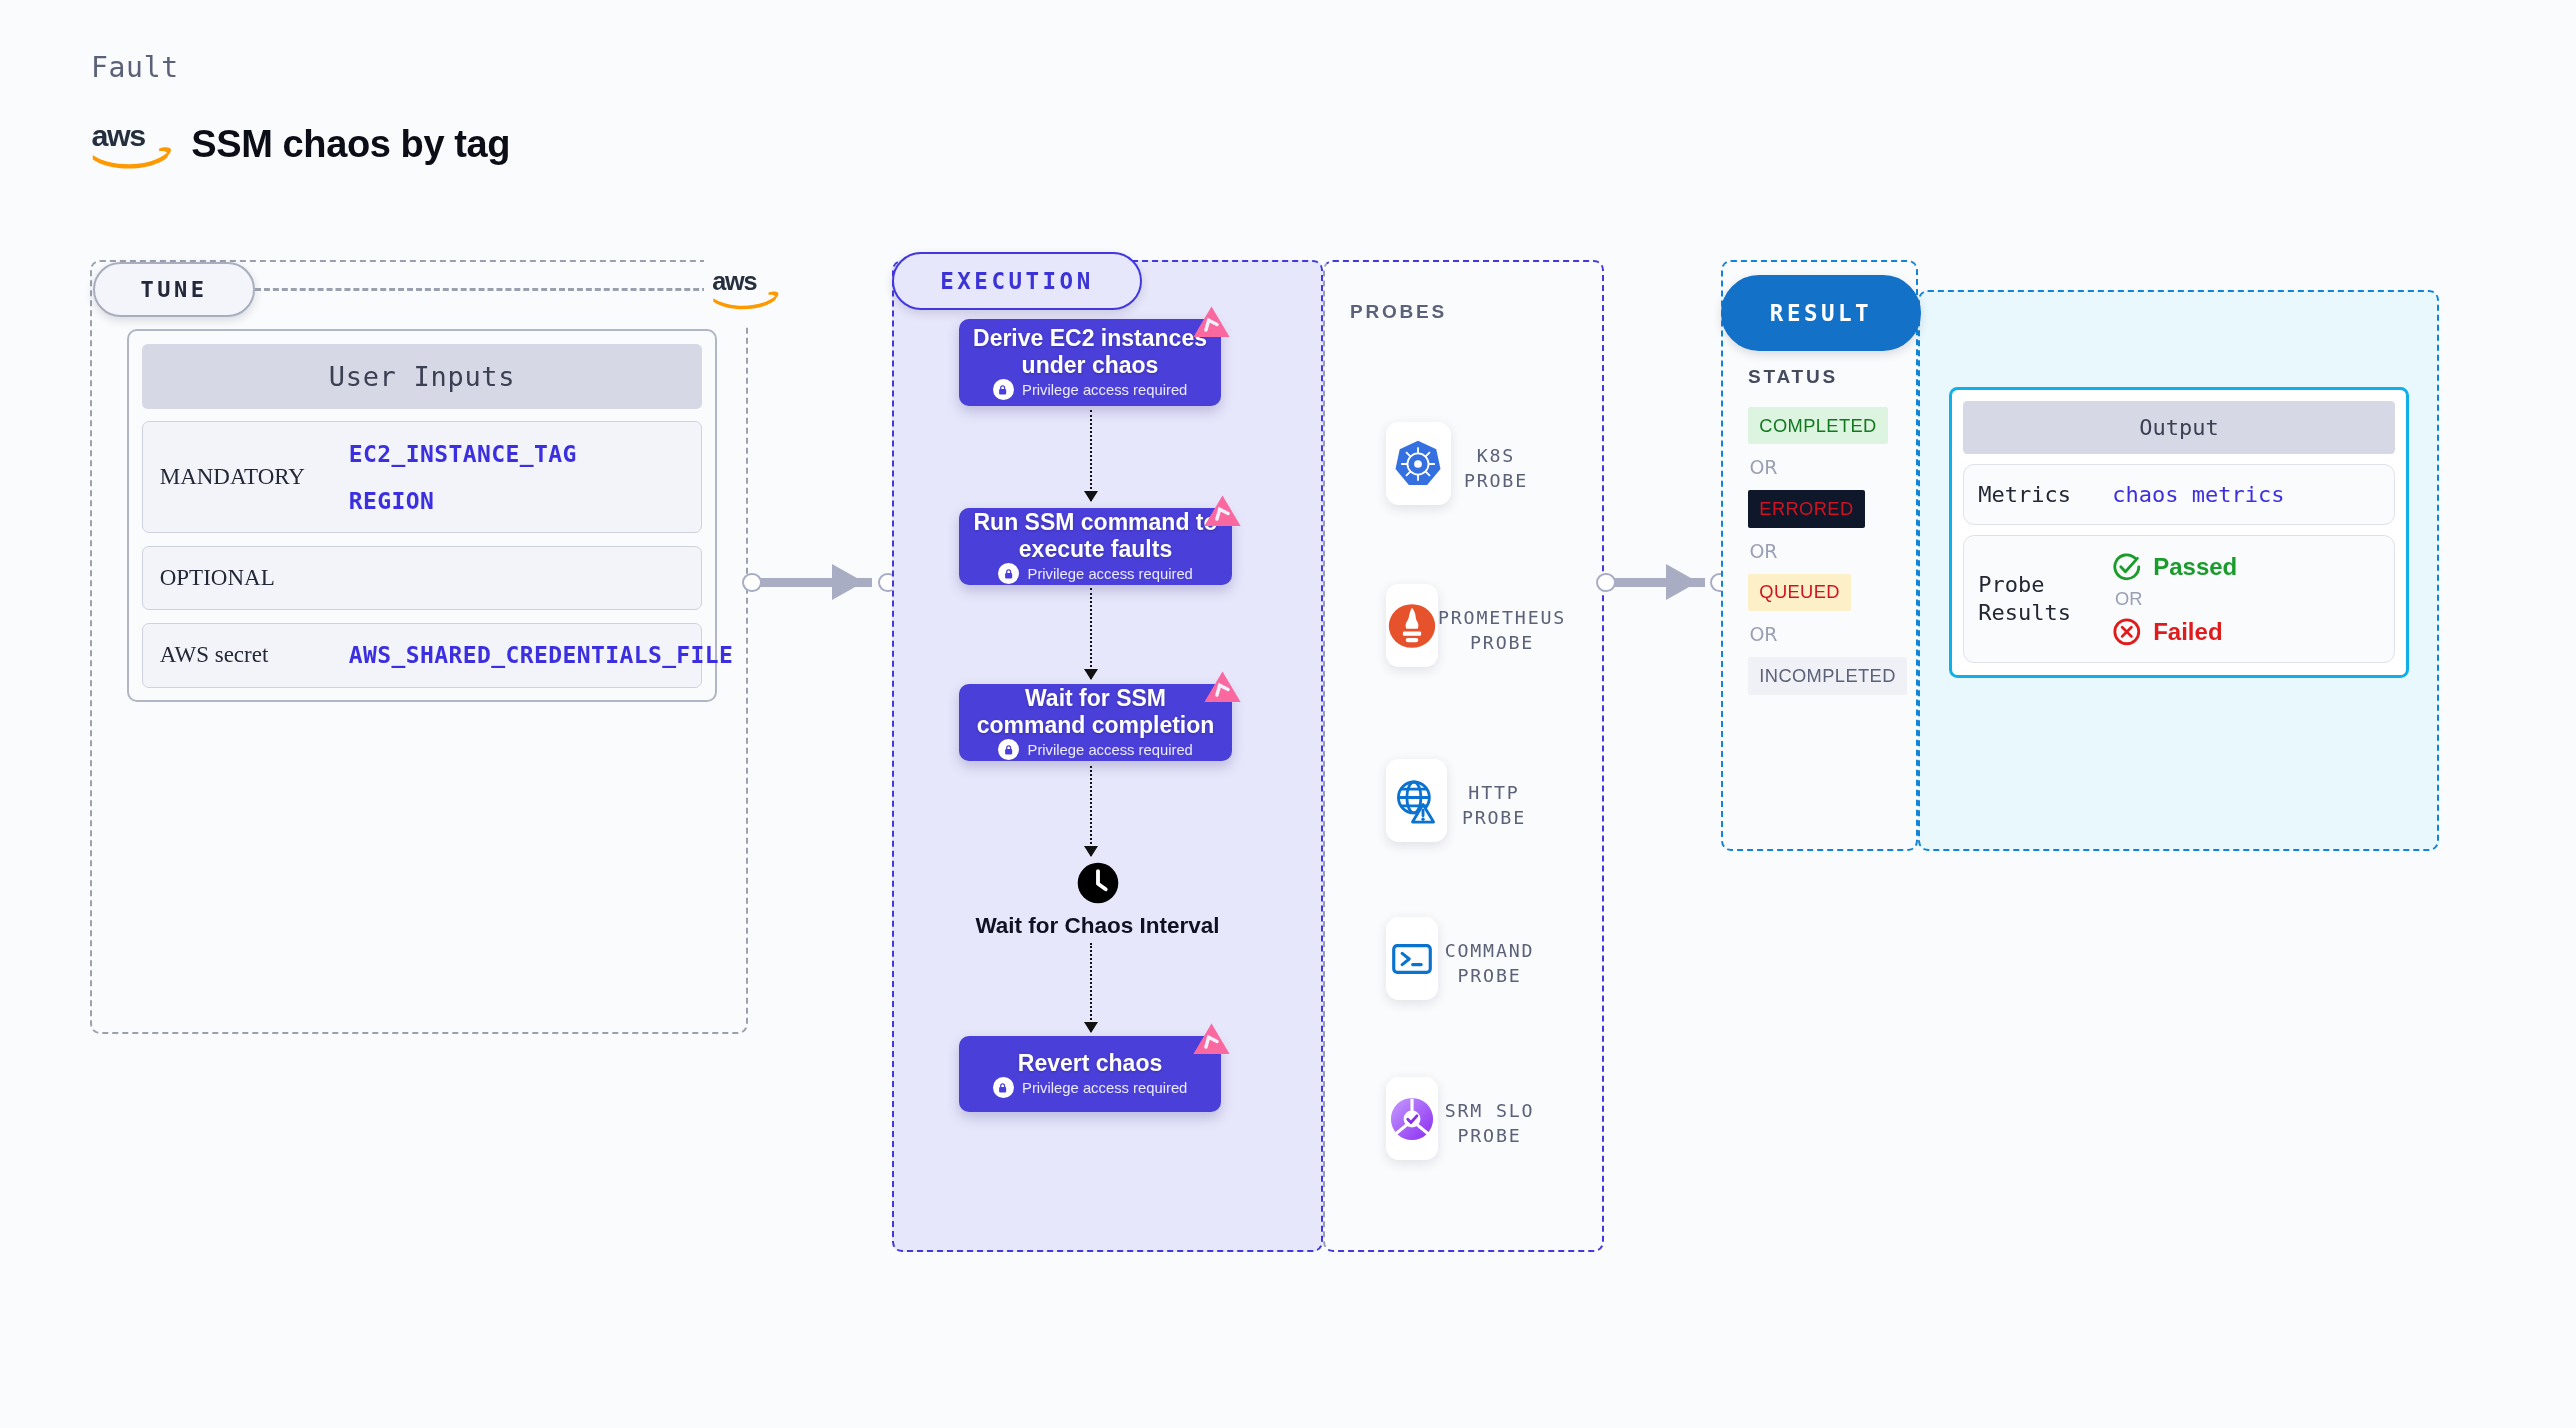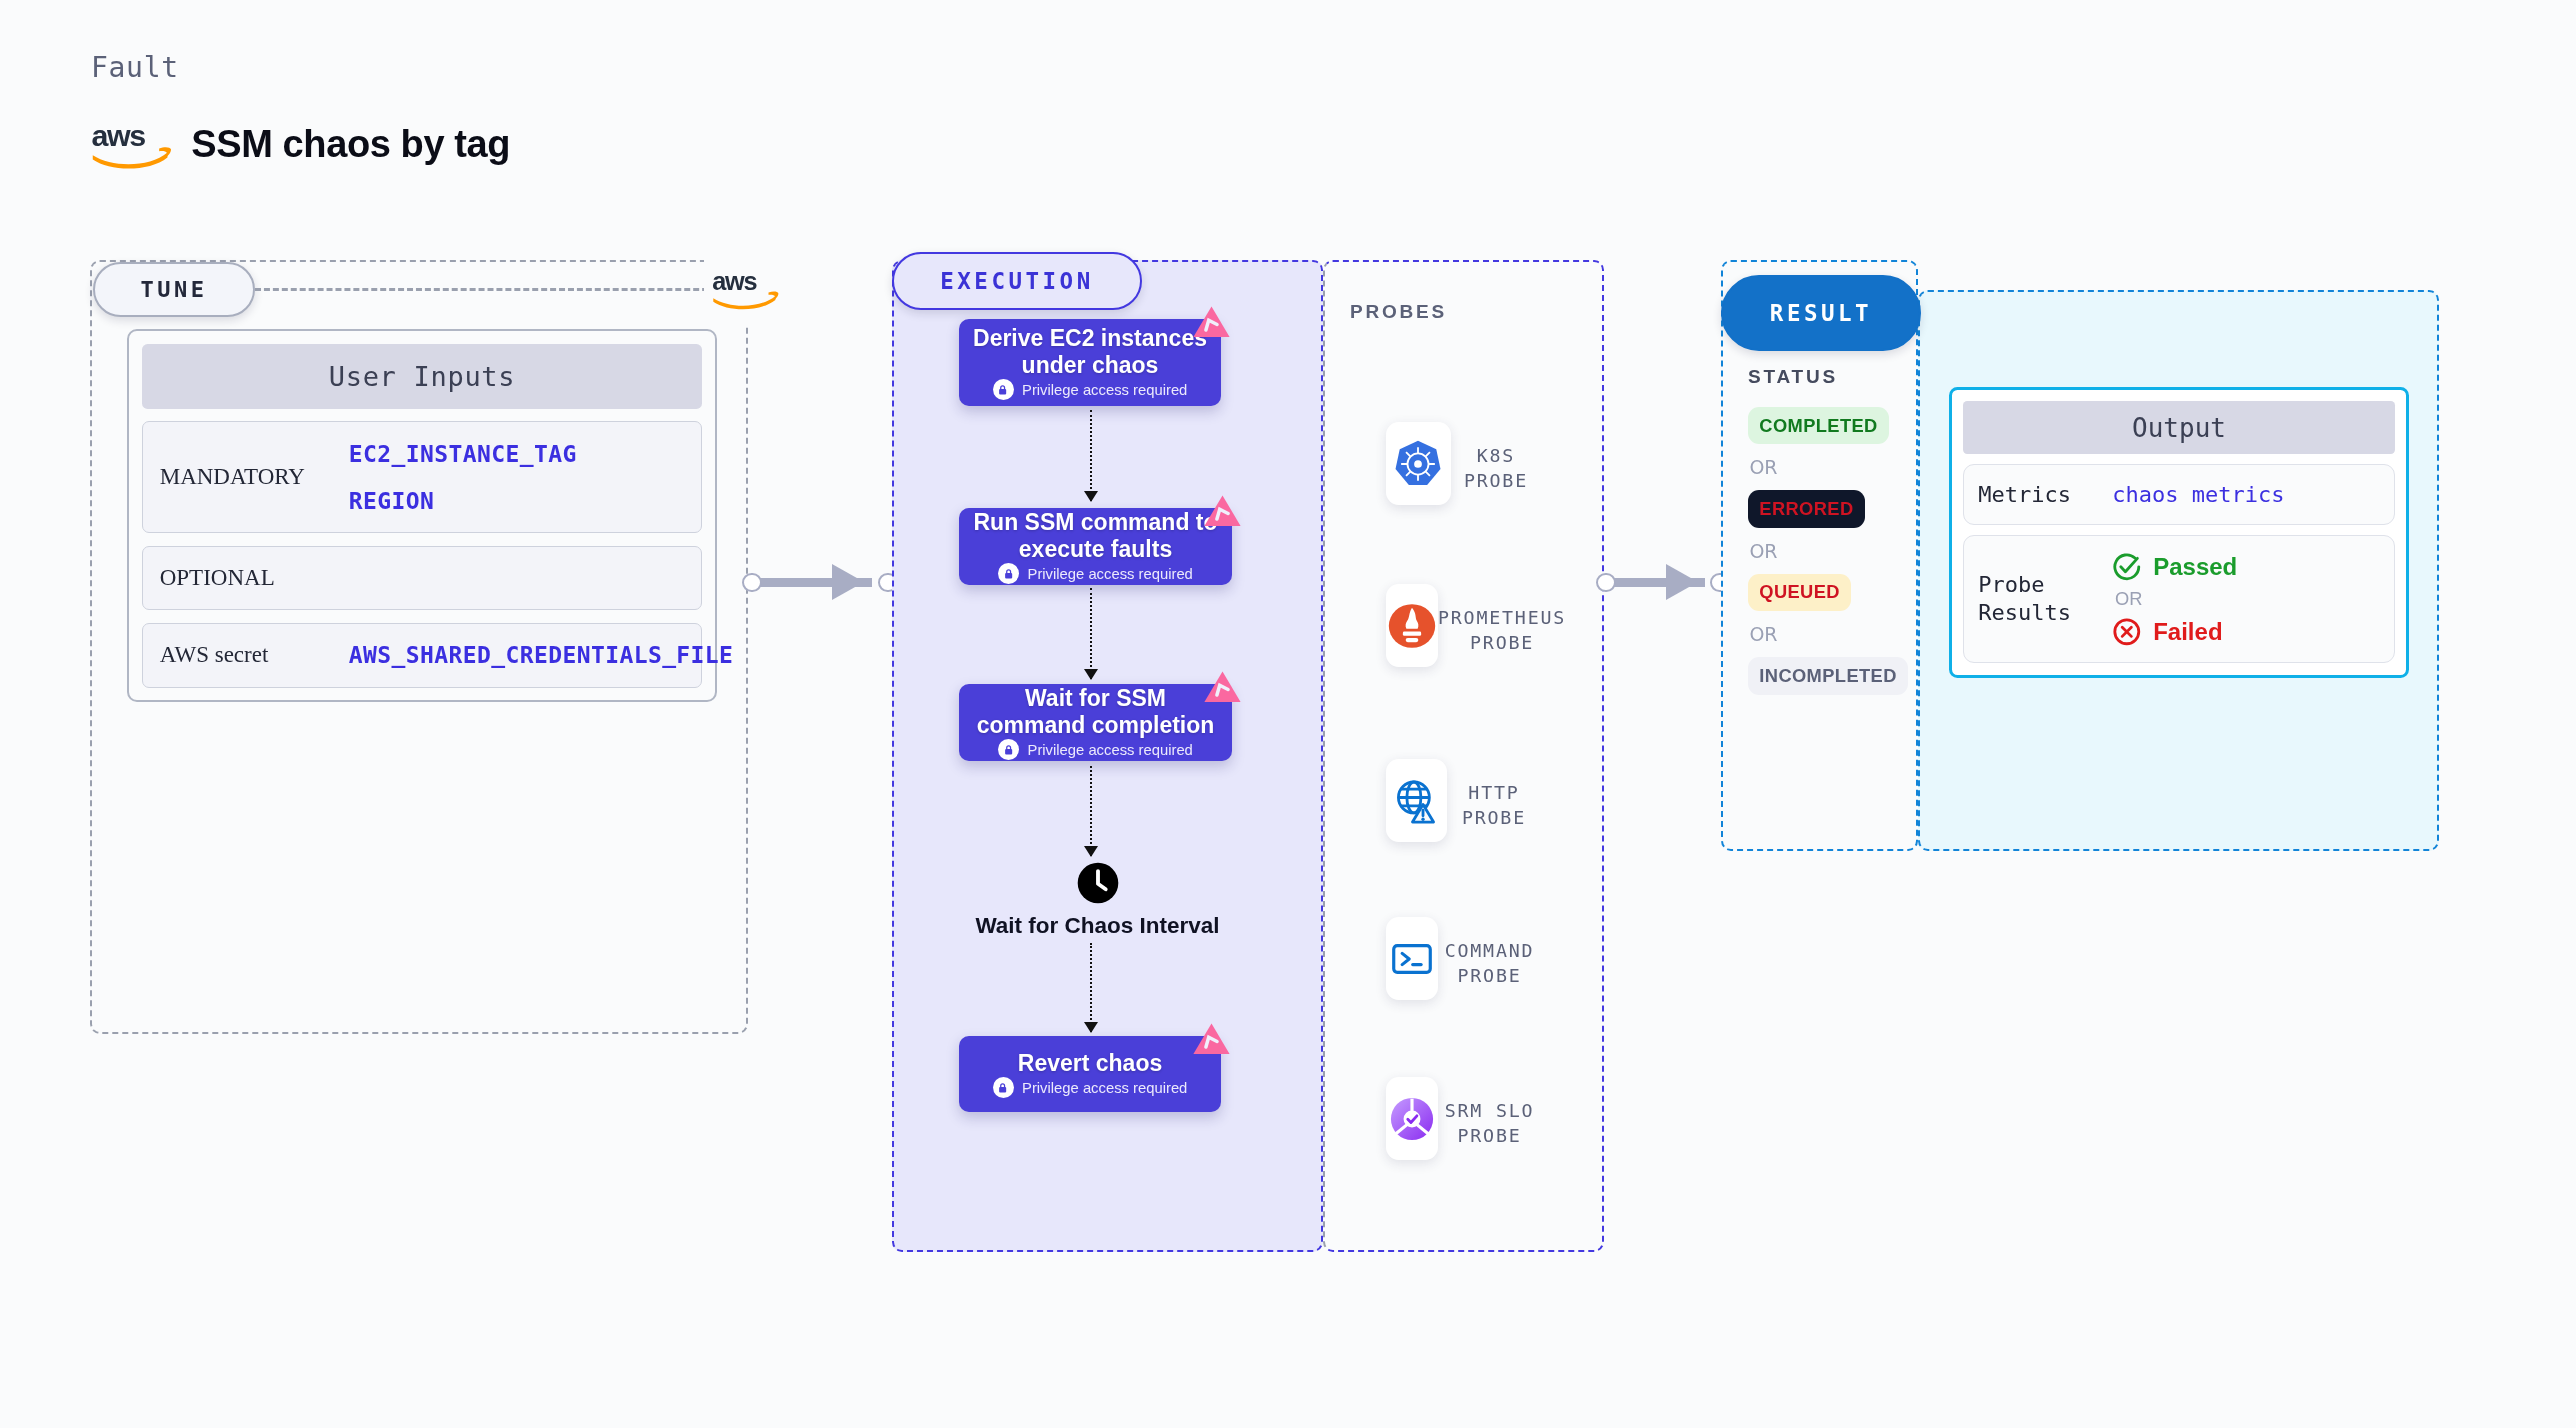--- a/index.html
+++ b/index.html
@@ -186,42 +186,42 @@
   .probe-4 { left: 1386px; top: 917px; }
   .probe-5 { left: 1386px; top: 1077px; }
 
   
   .status-title {
     position: absolute; left: 1748px; top: 366px;
     font-size: 19px; font-weight: 700; color: #454b5e; letter-spacing: 2.8px;
   }
   .status-stack { position: absolute; left: 1748px; top: 407px; width: 162px; }
   .badge {
-    display: inline-block; border-radius: 11px;
-    padding: 7.7px 11.3px; font-size: 18.3px; font-weight: 700; letter-spacing: 0.4px;
+    display: inline-block; border-radius: 2px;
+    padding: 7.7px 11.3px; font-size: 18.3px; font-weight: 400; letter-spacing: 0.4px;
   }
   .b-completed { background: #ddf5e0; color: #117a1f; }
   .b-errored   { background: #0f172a; color: #cf1322; }
   .b-queued    { background: #fdf0c8; color: #cf1322; }
   .b-incomplete{ background: #f0f1f6; color: #5b6178; }
   .or-text {
     font-size: 19px; color: #9aa0b4; margin: 12px 0 12px 1.4px;
     font-family: "DejaVu Sans", sans-serif;
   }
 
   
   .out-card {
     position: absolute; left: 1949px; top: 387px; width: 460px;
     background: #fff; border: 3.5px solid #0fb0e8; border-radius: 8.4px; padding: 11.3px;
   }
   .out-header {
     background: #d7d8e5; border-radius: 4.2px; height: 53px;
     display: flex; align-items: center; justify-content: center;
     font-family: "DejaVu Sans Mono", monospace;
-    font-size: 26px; color: #3b4054;
+    font-size: 22px; color: #3b4054;
   }
   .out-row {
     margin-top: 9.9px; background: #fafbfc;
     border: 1.4px solid #dfe2ea; border-radius: 11px;
     display: flex; align-items: center; padding: 15.5px 14px;
   }
   .out-row-label {
     width: 134px; flex: 0 0 134px;
     font-family: "DejaVu Sans Mono", monospace;
     font-size: 22px; color: #232736; line-height: 1.28;

